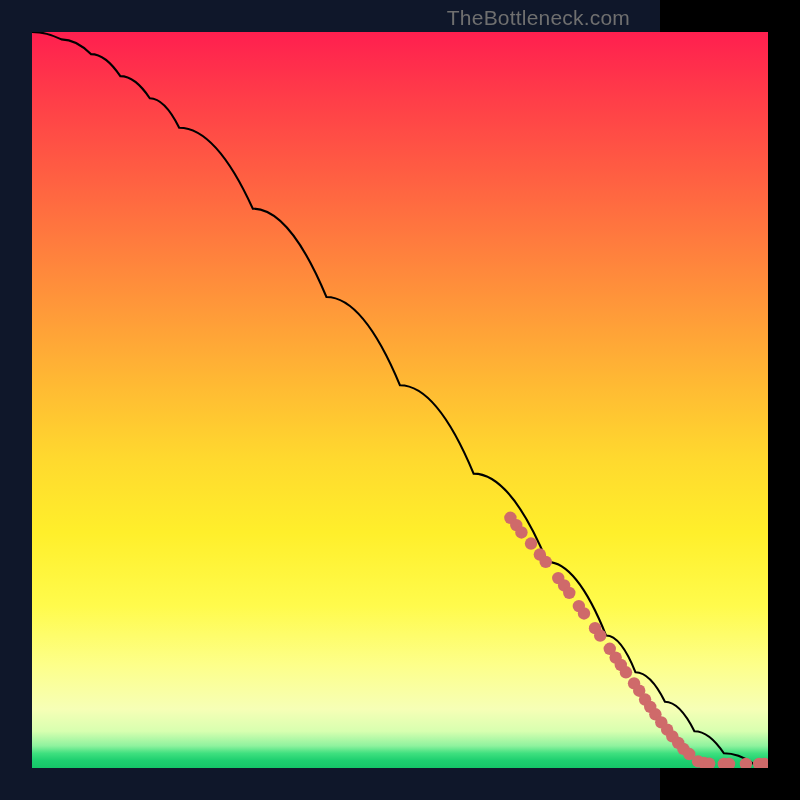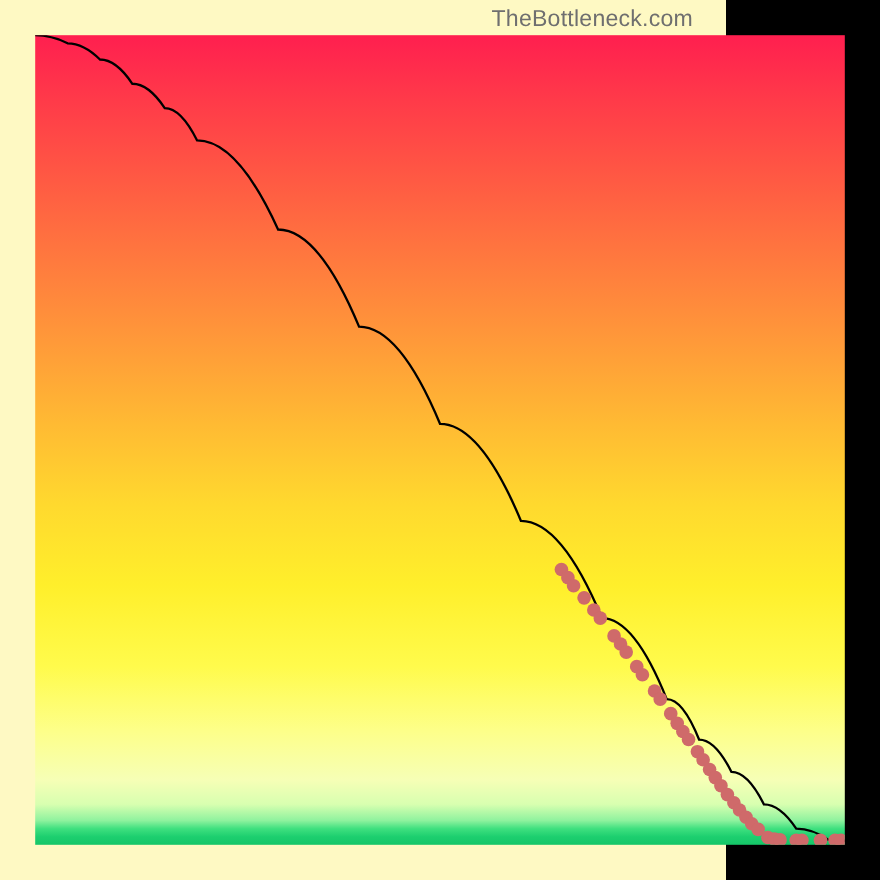--- a/index.html
+++ b/index.html
@@ -10,21 +10,21 @@
     background: #000;
     overflow: hidden;
     font-family: Arial, Helvetica, sans-serif;
   }
   .frame {
     position: absolute;
     left: 0;
     top: 0;
     width: 660px;
     height: 800px;
-    background: #fef9c3;
+    background: #0f172a;
   }
   .plot-area {
     position: absolute;
     left: 32px;
     top: 32px;
     width: 736px;
     height: 736px;
     
     background: linear-gradient(
       to bottom,

